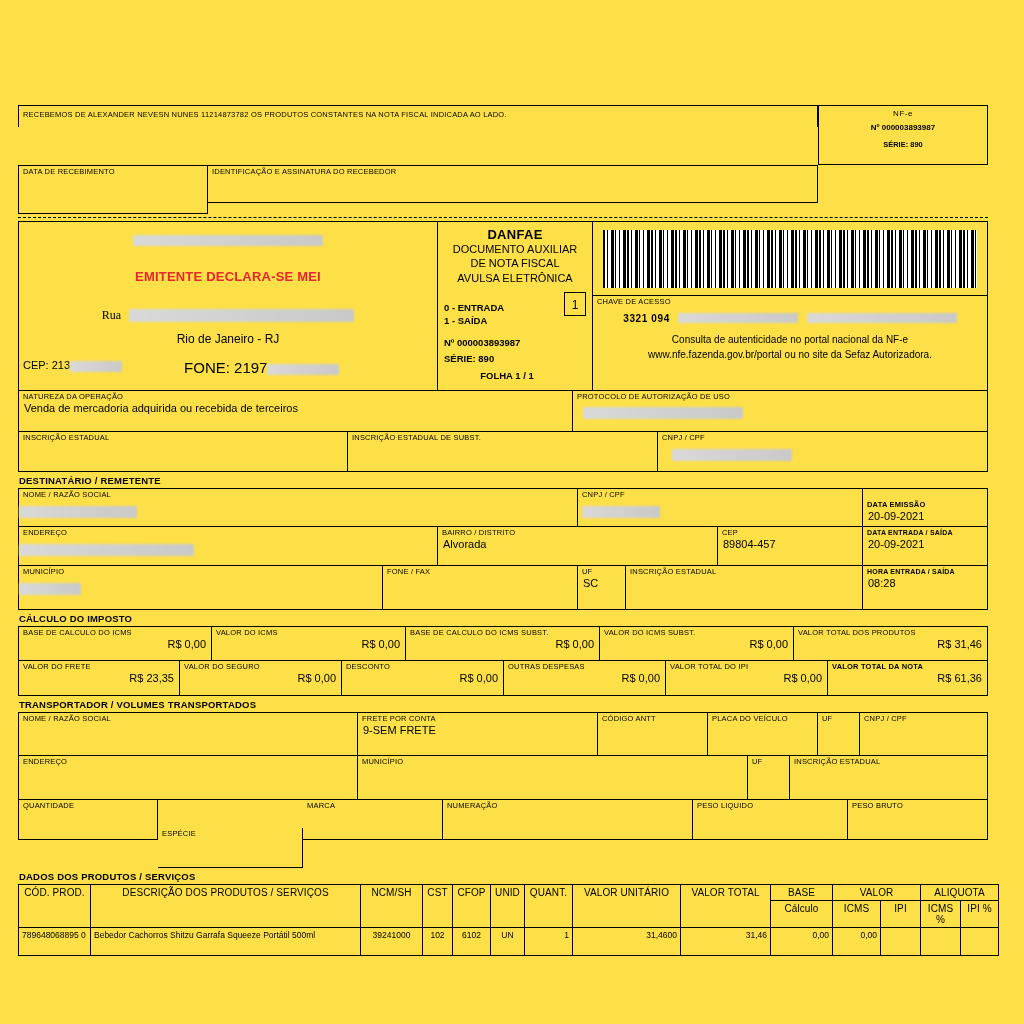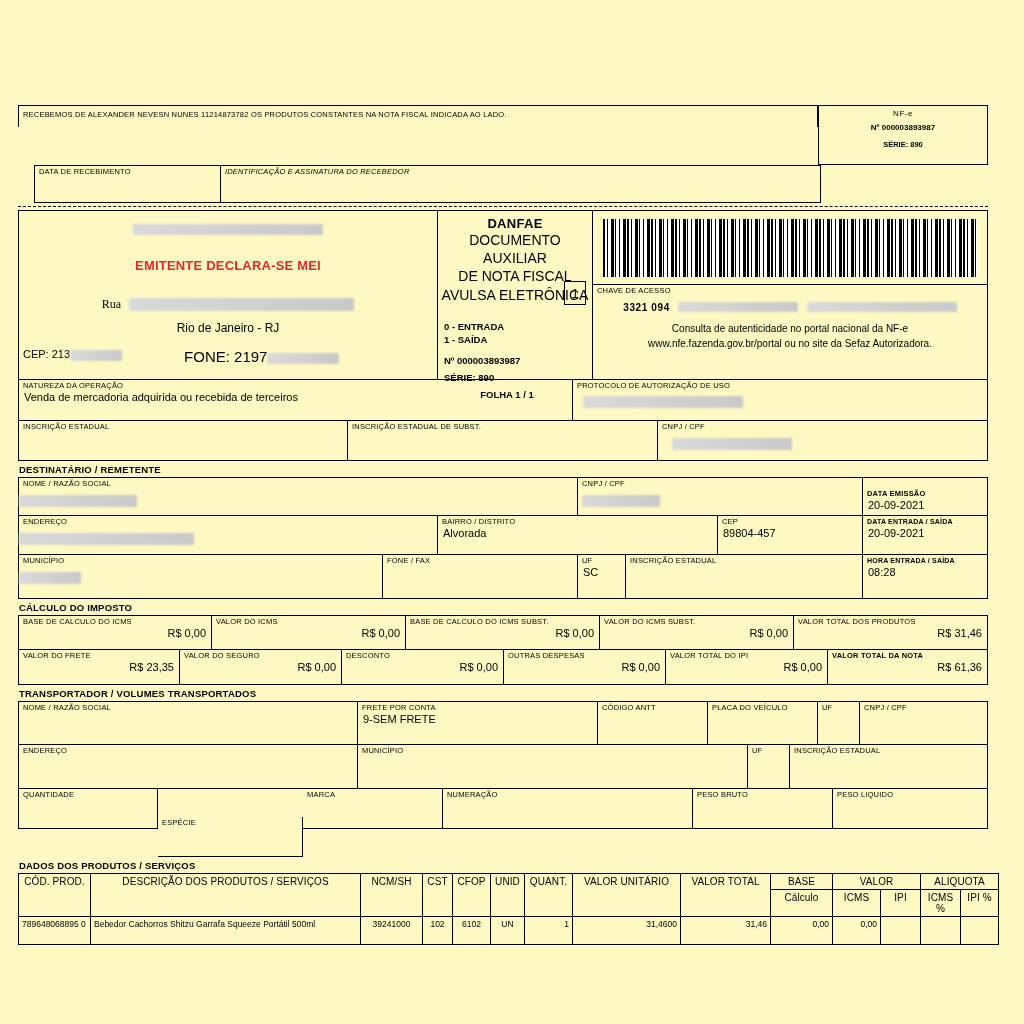--- a/index.html
+++ b/index.html
@@ -11,21 +11,21 @@
     width: 1024px;
     height: 1024px;
     font-family: "Liberation Sans", sans-serif;
     color: #000;
     -webkit-font-smoothing: none;
   }
   .page {
     position: relative;
     width: 1024px;
     height: 1024px;
-    background: #fef9c3;
+    background: #fde047;
   }
   .doc {
     position: absolute;
     left: 18px;
     top: 105px;
     width: 970px;
   }
   .bx {
     border: 1px solid #000;
     box-sizing: border-box;
@@ -111,21 +111,21 @@
   }
   .danfae-t {
     text-align: center;
     font-weight: bold;
     font-size: 13px;
     letter-spacing: 0.3px;
     padding-top: 5px;
   }
   .danfae-s {
     text-align: center;
-    font-size: 14px;
+    font-size: 11px;
     line-height: 1.3;
   }
   .entrada-box {
     position: absolute;
     right: 6px;
     top: 70px;
     width: 22px;
     height: 24px;
     border: 1px solid #000;
     text-align: center;
@@ -190,24 +190,24 @@
         <div class="bx recibo-l" style="height:22px;border-bottom:none;">
           <div class="lbl" style="font-size:7.5px;padding-top:5px;">RECEBEMOS DE ALEXANDER NEVESN NUNES 11214873782 OS PRODUTOS CONSTANTES NA NOTA FISCAL INDICADA AO LADO.</div>
         </div>
         <div class="bx recibo-r" style="height:60px;">
           <div class="nfe-title">NF-e</div>
           <div class="nfe-num">Nº 000003893987</div>
           <div class="nfe-ser">SÉRIE: 890</div>
         </div>
       </div>
       <div class="row">
-        <div class="bx" style="width:190px;height:38px;margin-left:16px;">
+        <div class="bx" style="width:190px;height:49px;">
           <div class="lbl">DATA DE RECEBIMENTO</div>
         </div>
-        <div class="bx" style="width:610px;height:38px;border-left:none;font-style:italic;">
+        <div class="bx" style="width:610px;height:38px;border-left:none;">
           <div class="lbl">IDENTIFICAÇÃO E ASSINATURA DO RECEBEDOR</div>
         </div>
         <div style="width:170px;"></div>
       </div>
     </div>
 
     <div class="dashed-sep"></div>
 
     <div class="row emit-row">
 
@@ -440,25 +440,25 @@
       </div>
       <div class="bx" style="width:145px;height:40px;border-top:none;border-left:none;margin-top:28px;">
         <div class="lbl">ESPÉCIE</div>
       </div>
       <div class="bx" style="width:140px;height:40px;border-top:none;border-left:none;">
         <div class="lbl">MARCA</div>
       </div>
       <div class="bx" style="width:250px;height:40px;border-top:none;border-left:none;">
         <div class="lbl">NUMERAÇÃO</div>
       </div>
+      <div class="bx" style="width:155px;height:40px;border-top:none;border-left:none;">
+        <div class="lbl">PESO LIQUIDO</div>
+      </div>
       <div class="bx" style="width:140px;height:40px;border-top:none;border-left:none;">
         <div class="lbl">PESO BRUTO</div>
-      </div>
-      <div class="bx" style="width:155px;height:40px;border-top:none;border-left:none;">
-        <div class="lbl">PESO LIQUIDO</div>
       </div>
     </div>
 
     <div class="sect-title">DADOS DOS PRODUTOS / SERVIÇOS</div>
     <table class="prod">
       <colgroup>
         <col style="width:72px">
           <col style="width:270px">
           <col style="width:62px">
         <col style="width:30px">

